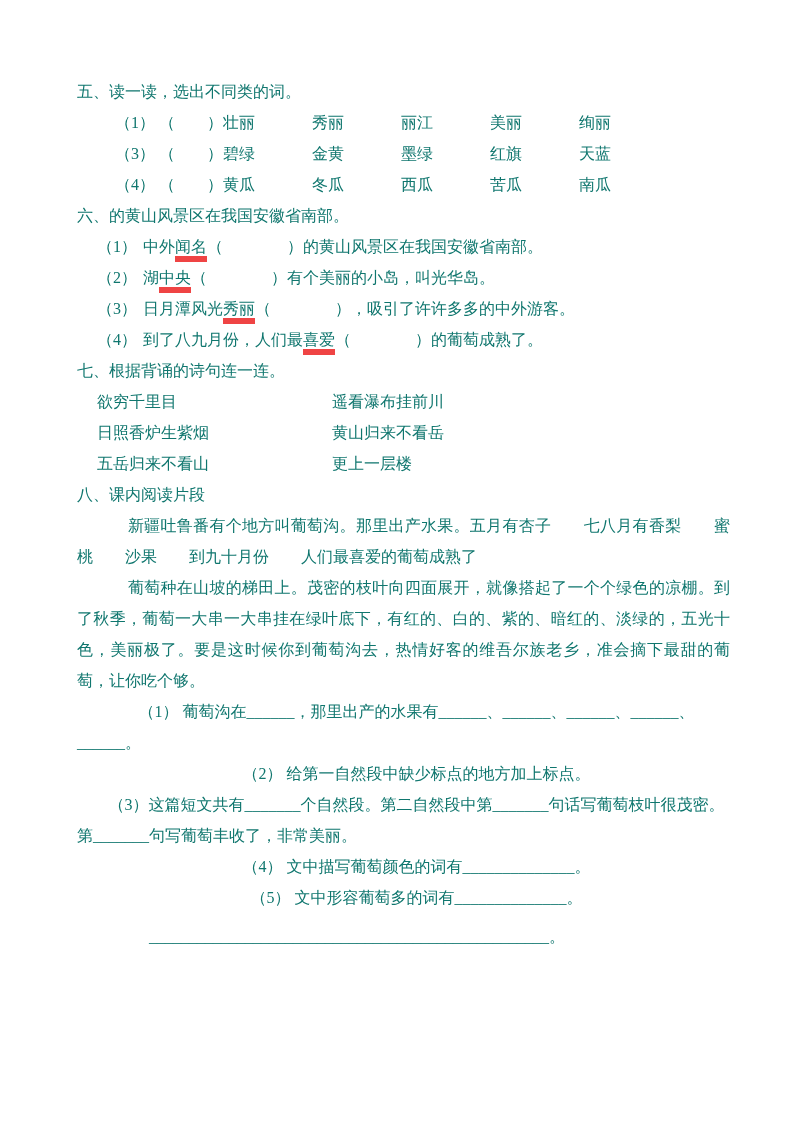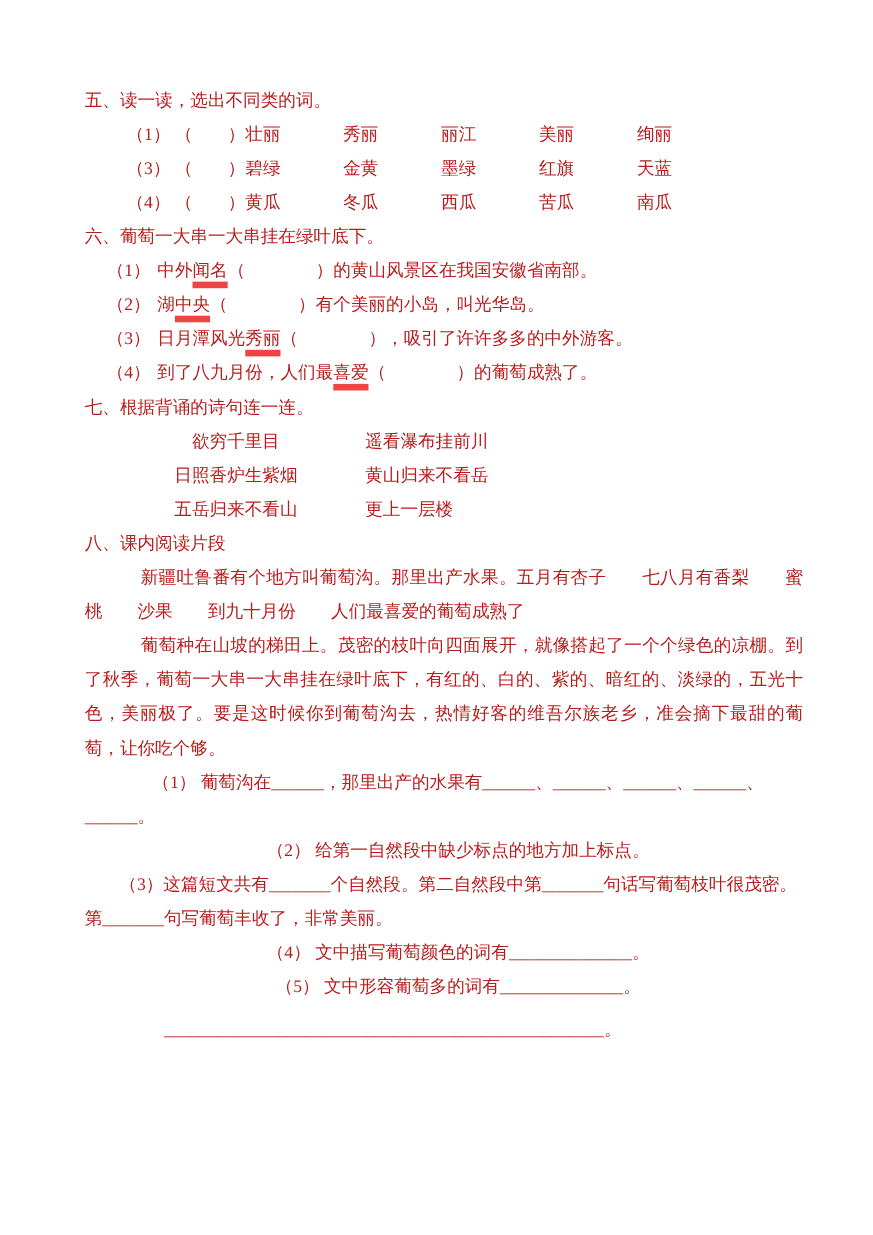--- a/index.html
+++ b/index.html
@@ -2,21 +2,21 @@
 <html><head>
 <meta charset="utf-8">
 <style>
   html, body { margin: 0; padding: 0; background: #e8e8e8; }
   .page {
     position: relative;
     width: 794px;
     height: 1123px;
     margin: 0 auto;
     background: #ffffff;
-    color: #b91c1c;
+    color: #0f766e;
     font-family: "Liberation Serif", "DejaVu Serif", serif;
     font-size: 16px;
     line-height: 31px;
     box-sizing: border-box;
     padding: 76px 64px 40px 77px;
     overflow: hidden;
   }
   section { margin: 0; padding: 0; }
   .line { white-space: nowrap; }
   .title { white-space: nowrap; }
@@ -28,21 +28,21 @@
   .q5-word { display: inline-block; width: 89px; }
   .q5-word:last-child { width: auto; text-align: center; }
 
   
   .q6-item { white-space: nowrap; padding-left: 20px; }
   .q6-num { margin-right: 6px; }
   .ul { border-bottom: 6px solid #ef4444; padding-bottom: 1px; }
 
   
   .q7-row { white-space: nowrap; padding-left: 20px; }
-  .q7-left { display: inline-block; width: 235px; text-align: center; }
+  .q7-left { display: inline-block; width: 235px; }
 
   
   .para { margin: 0; text-indent: 51px; text-align: justify; }
   .qline { text-indent: 26px; text-align: center; }
   .q6sub { padding-left: 68px; }
   .final-line { padding-left: 72px; margin-top: 8px; white-space: nowrap; }
 </style>
 </head>
 <body>
 
@@ -56,21 +56,21 @@
     </div>
     <div class="q5-row">
       <span class="q5-num">（3）</span><span class="q5-blank">（　　）</span><span class="q5-word">碧绿</span><span class="q5-word">金黄</span><span class="q5-word">墨绿</span><span class="q5-word">红旗</span><span class="q5-word">天蓝</span>
     </div>
     <div class="q5-row">
       <span class="q5-num">（4）</span><span class="q5-blank">（　　）</span><span class="q5-word">黄瓜</span><span class="q5-word">冬瓜</span><span class="q5-word">西瓜</span><span class="q5-word">苦瓜</span><span class="q5-word">南瓜</span>
     </div>
   </section>
 
   <section>
-    <div class="line title">六、葡萄一大串一大串挂在绿叶底下。</div>
+    <div class="line title">六、的黄山风景区在我国安徽省南部。</div>
 
     <div class="q6-item">
       <span class="q6-num">（1）</span><span>中外</span><span class="ul">闻名</span><span>（　　　　）</span><span>的黄山风景区在我国安徽省南部。</span>
     </div>
     <div class="q6-item">
       <span class="q6-num">（2）</span><span>湖</span><span class="ul">中央</span><span>（　　　　）</span><span>有个美丽的小岛，叫光华岛。</span>
     </div>
     <div class="q6-item">
       <span class="q6-num">（3）</span><span>日月潭风光</span><span class="ul">秀丽</span><span>（　　　　）</span><span>，吸引了许许多多的中外游客。</span>
     </div>

